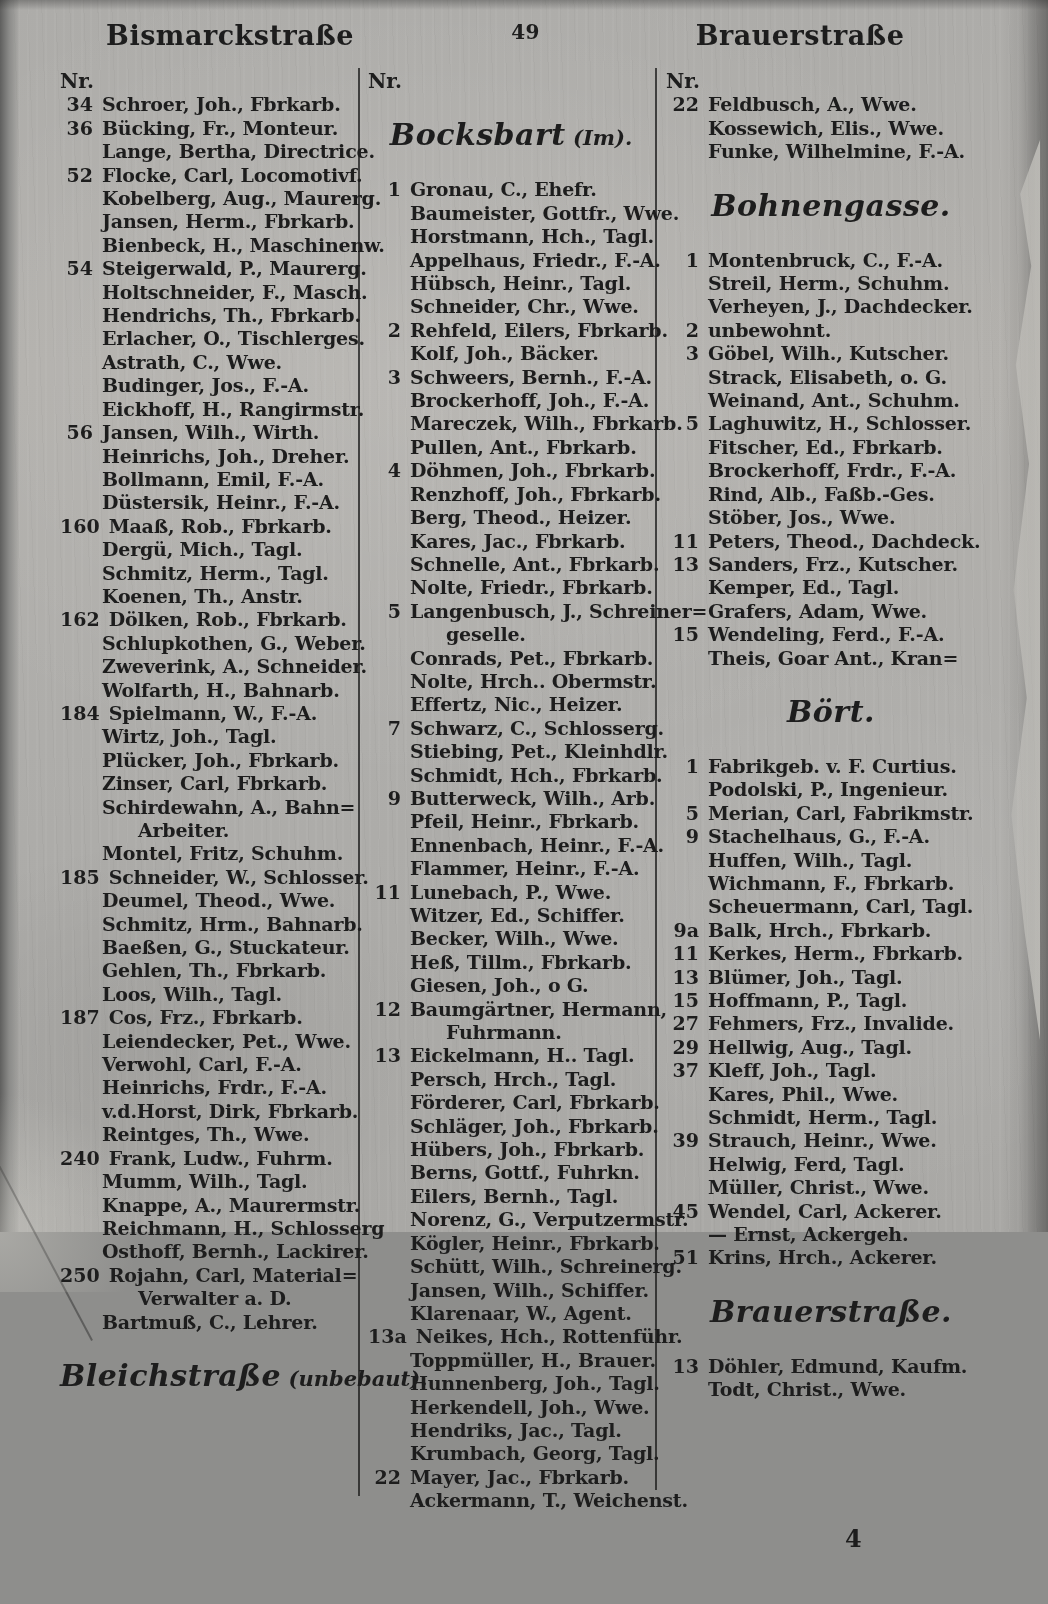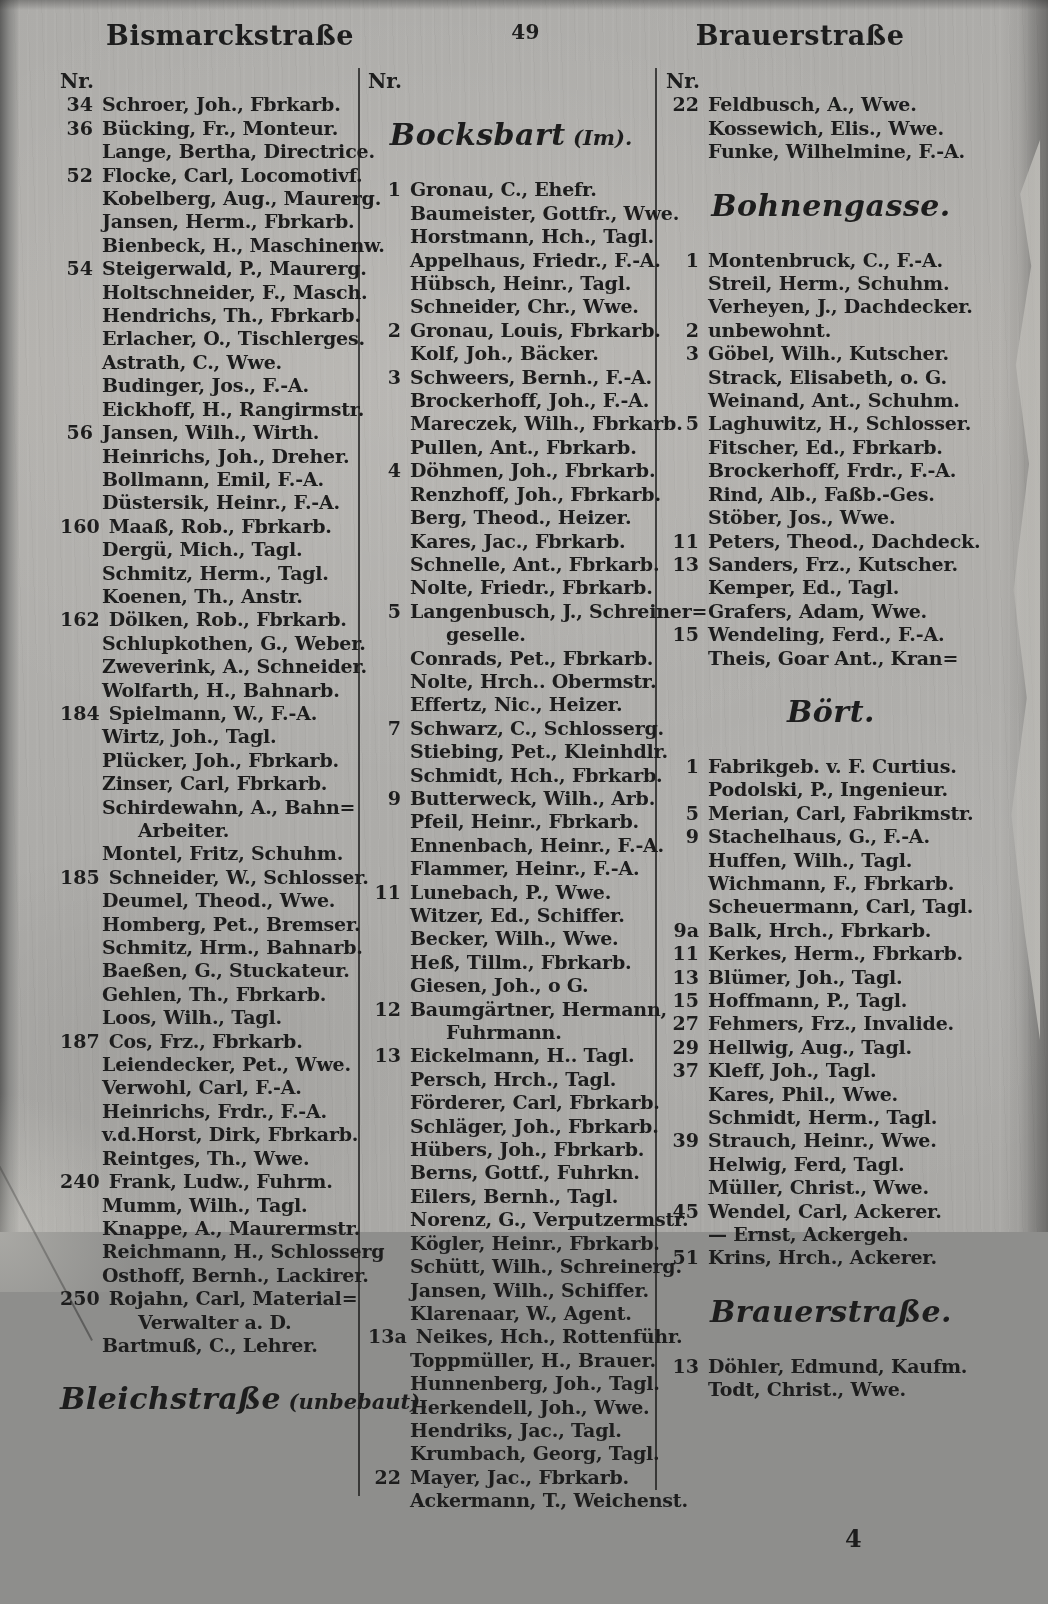--- a/index.html
+++ b/index.html
@@ -221,24 +221,20 @@
       <div class="row">
         <span class="nr">185</span>
         <span class="txt">Schneider, W., Schlosser.</span>
       </div>
       <div class="row">
         <span class="nr"></span>
         <span class="txt">Deumel, Theod., Wwe.</span>
       </div>
       <div class="row">
         <span class="nr"></span>
-        <span class="txt">Homberg, Pet., Bremser.</span>
-      </div>
-      <div class="row">
-        <span class="nr"></span>
         <span class="txt">Schmitz, Hrm., Bahnarb.</span>
       </div>
       <div class="row">
         <span class="nr"></span>
         <span class="txt">Baeßen, G., Stuckateur.</span>
       </div>
       <div class="row">
         <span class="nr"></span>
         <span class="txt">Gehlen, Th., Fbrkarb.</span>
       </div>
@@ -326,21 +322,21 @@
       <div class="row">
         <span class="nr"></span>
         <span class="txt">Hübsch, Heinr., Tagl.</span>
       </div>
       <div class="row">
         <span class="nr"></span>
         <span class="txt">Schneider, Chr., Wwe.</span>
       </div>
       <div class="row">
         <span class="nr">2</span>
-        <span class="txt">Gronau, Louis, Fbrkarb.</span>
+        <span class="txt">Rehfeld, Eilers, Fbrkarb.</span>
       </div>
       <div class="row">
         <span class="nr"></span>
         <span class="txt">Kolf, Joh., Bäcker.</span>
       </div>
       <div class="row">
         <span class="nr">3</span>
         <span class="txt">Schweers, Bernh., F.-A.</span>
       </div>
       <div class="row">

